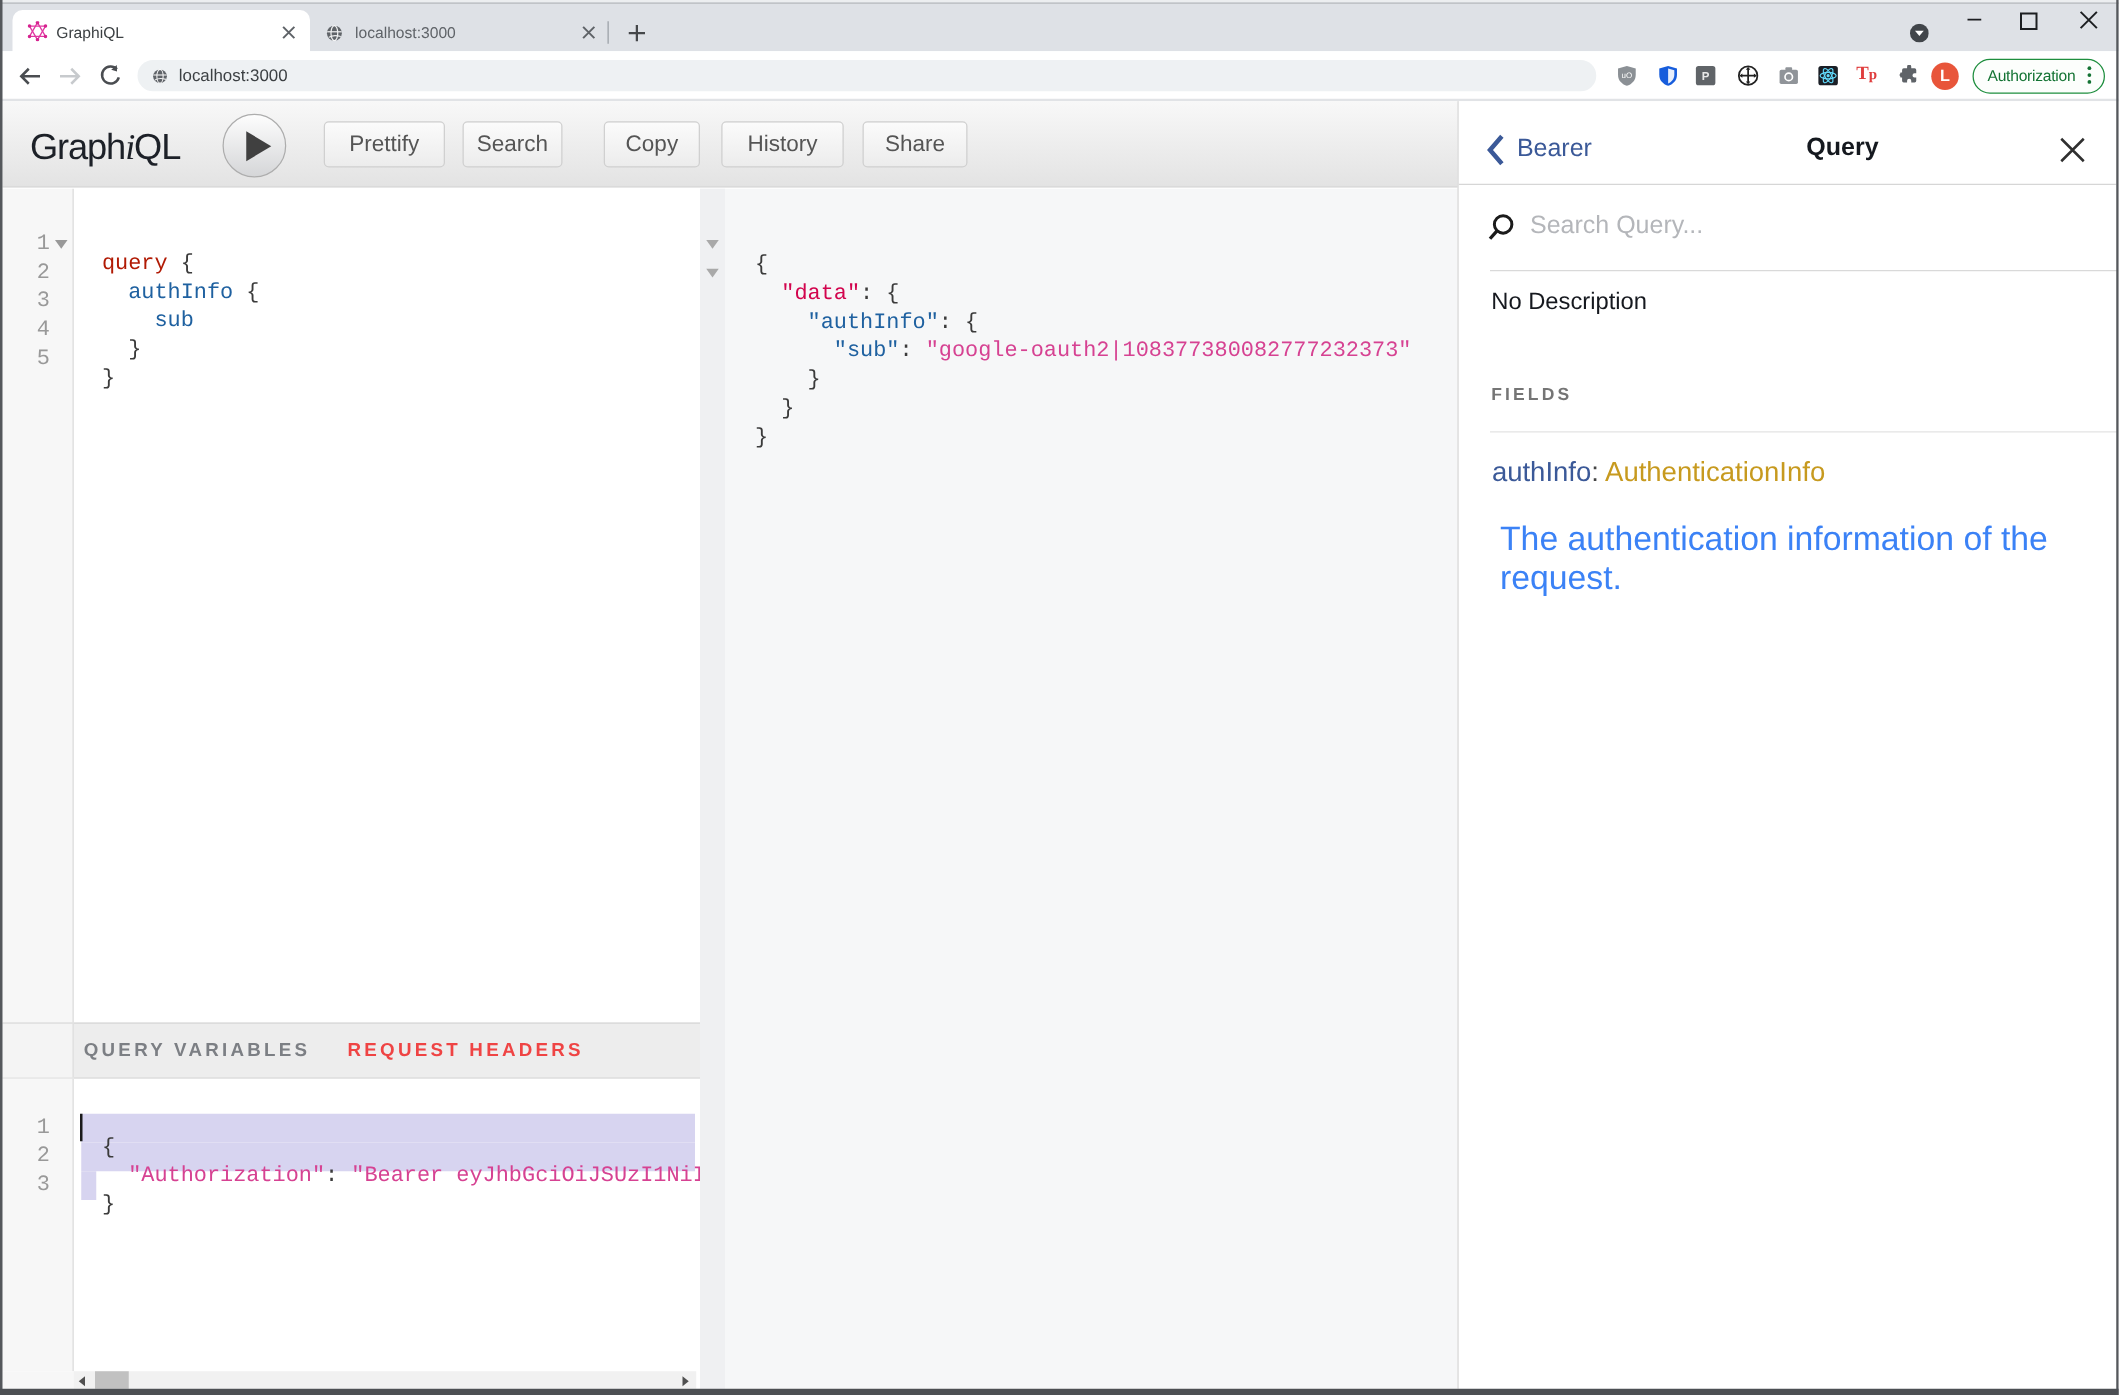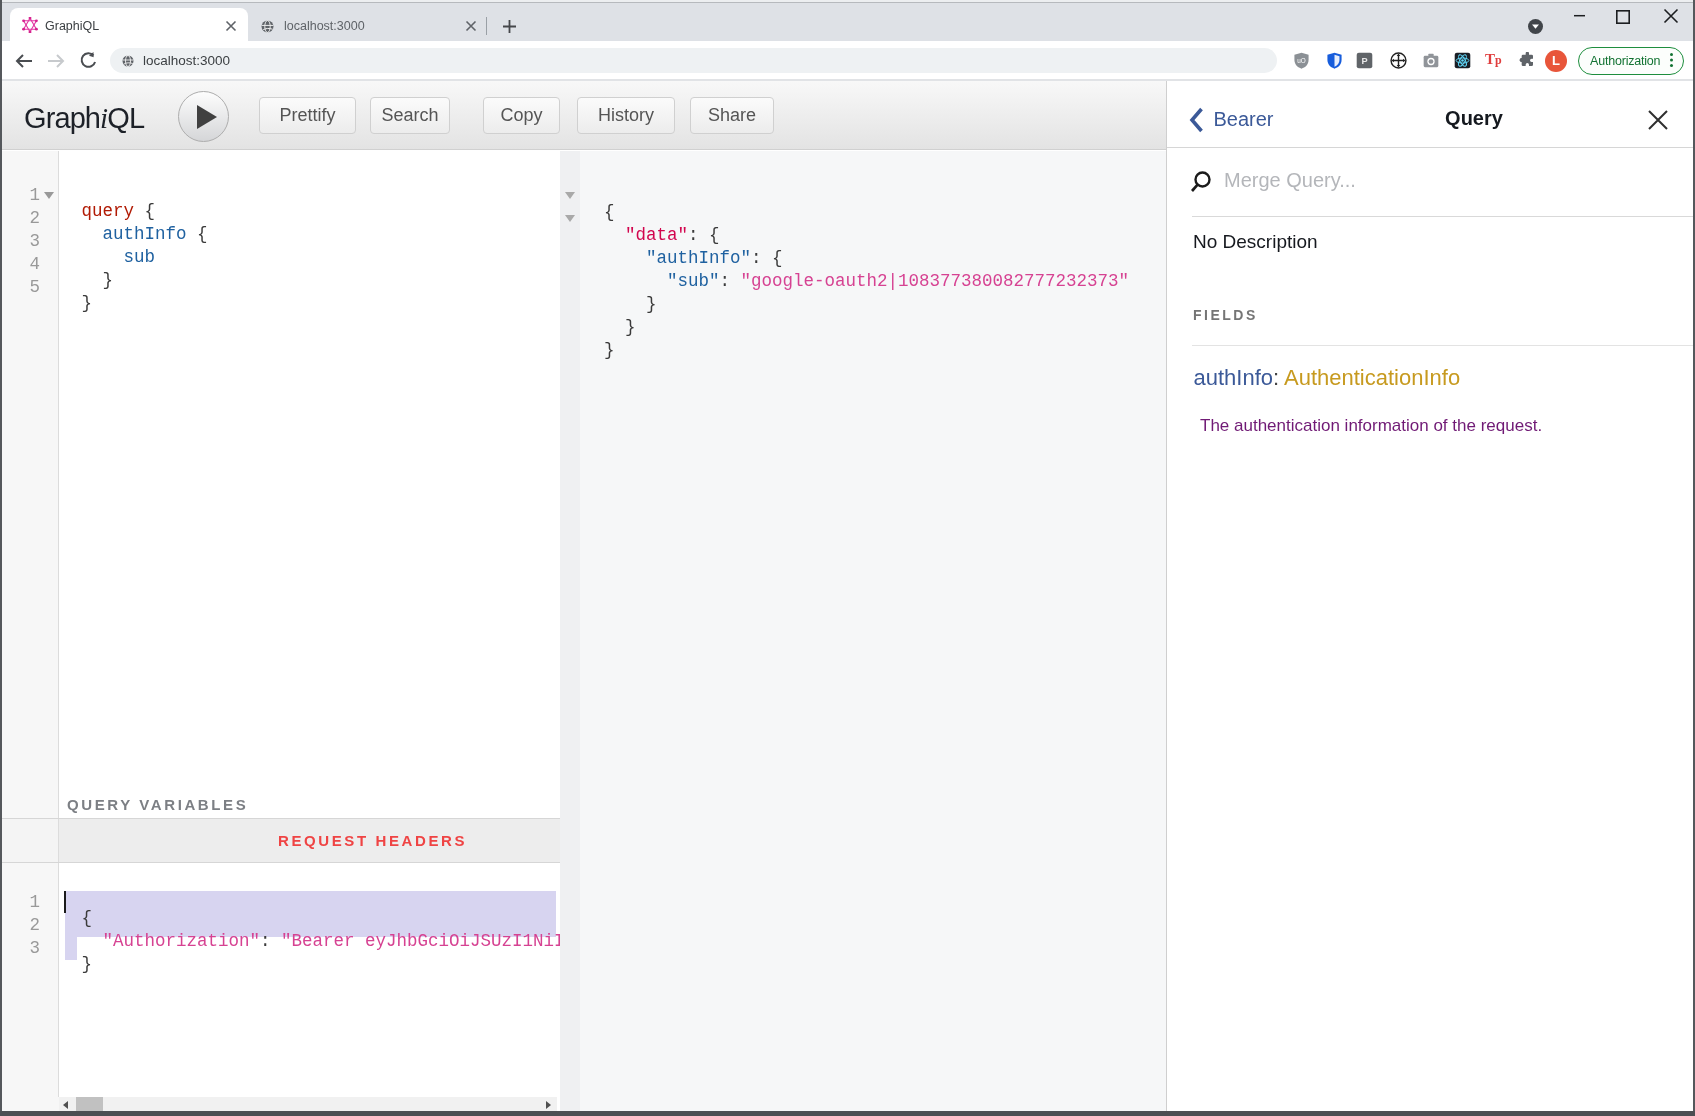--- a/index.html
+++ b/index.html
@@ -154,21 +154,21 @@
 <div class="abs lnum" style="left:2px;top:276px">5</div>
 <div class="abs foldarrow" style="left:44px;top:192px"></div>
 <pre class="code abs" style="left:65.5px;top:184px"><span class="kw">query</span> <span class="pun">{</span></pre>
 <pre class="code abs" style="left:65.5px;top:207px">  <span class="prop">authInfo</span> <span class="pun">{</span></pre>
 <pre class="code abs" style="left:65.5px;top:230px">    <span class="prop">sub</span></pre>
 <pre class="code abs" style="left:65.5px;top:253px">  <span class="pun">}</span></pre>
 <pre class="code abs" style="left:65.5px;top:276px"><span class="pun">}</span></pre>
 
 <div class="abs" style="left:2px;top:817.5px;width:558px;height:45.5px;background:#ededed;border-top:1px solid #d6d6d6;border-bottom:1px solid #d6d6d6;box-sizing:border-box"></div>
 <div class="abs" style="left:2px;top:818.5px;width:55.5px;height:43.5px;background:#f4f4f4;border-right:1px solid #dcdcdc"></div>
-<div class="abs" style="left:67px;top:796px;font-size:15px;font-weight:bold;letter-spacing:2.6px;color:#7c7f84">QUERY VARIABLES</div>
+<div class="abs" style="left:67px;top:832px;font-size:15px;font-weight:bold;letter-spacing:2.6px;color:#7c7f84">QUERY VARIABLES</div>
 <div class="abs" style="left:278px;top:832px;font-size:15px;font-weight:bold;letter-spacing:2.6px;color:#ef4444">REQUEST HEADERS</div>
 
 <div class="abs" style="left:2px;top:863px;width:558px;height:234px;background:#fff"></div>
 <div class="abs" style="left:2px;top:863px;width:55.5px;height:234px;background:#f7f7f7;border-right:1px solid #dcdcdc"></div>
 <div class="abs" style="left:64.5px;top:890.5px;width:491px;height:23px;background:#d7d4f0"></div>
 <div class="abs" style="left:64.5px;top:913.5px;width:491px;height:23px;background:#d7d4f0"></div>
 <div class="abs" style="left:64.5px;top:936.5px;width:12px;height:23px;background:#d7d4f0"></div>
 <div class="abs lnum" style="left:2px;top:891px">1</div>
 <div class="abs lnum" style="left:2px;top:914px">2</div>
 <div class="abs lnum" style="left:2px;top:937px">3</div>
@@ -205,23 +205,23 @@
   </svg>
 <div class="abs" style="left:1213.5px;top:108px;font-size:20px;color:#3B5998">Bearer</div>
 <div class="abs" style="left:1167px;top:107px;width:526px;text-align:center;font-size:20px;font-weight:bold;color:#15191f"><span style="margin-left:88px">Query</span></div>
 <svg class="abs" style="left:1647px;top:109px" width="22" height="22" viewBox="0 0 22 22">
     <path d="M2 2 L20 20 M20 2 L2 20" stroke="#2f2f2f" stroke-width="2"></path>
   </svg>
 <svg class="abs" style="left:1190px;top:170px" width="24" height="24" viewBox="0 0 24 24">
     <circle cx="12.5" cy="9.5" r="7" stroke="#1b1b1b" stroke-width="2.4" fill="none"></circle>
     <path d="M7.6 14.7 L2 21" stroke="#1b1b1b" stroke-width="2.7"></path>
   </svg>
-<div class="abs" style="left:1224px;top:169px;font-size:20px;color:#b4b6ba">Merge Query...</div>
+<div class="abs" style="left:1224px;top:169px;font-size:20px;color:#b4b6ba">Search Query...</div>
 <div class="abs" style="left:1192px;top:216px;width:502px;height:1px;background:#d9d9d9"></div>
 <div class="abs" style="left:1193px;top:231px;font-size:19px;color:#16191f">No Description</div>
 <div class="abs" style="left:1193px;top:307px;font-size:14px;font-weight:bold;letter-spacing:2.5px;color:#757575">FIELDS</div>
 <div class="abs" style="left:1192px;top:344.5px;width:502px;height:1px;background:#e3e3e3"></div>
 <div class="abs" style="left:1193.5px;top:365px;font-size:22px"><span style="color:#3B5998">authInfo</span><span style="color:#444">: </span><span style="color:#C79A1F">AuthenticationInfo</span></div>
-<div class="abs" style="left:1200px;top:416px;font-size:17px;color:#701a75">The authentication information of the request.</div>
+<div class="abs" style="left:1200px;top:416px;font-size:27px;color:#3b82f6">The authentication information of the request.</div>
 
 <div class="abs" style="left:0;top:0;width:2px;height:1116px;background:#55585c"></div>
 <div class="abs" style="left:1693px;top:0;width:2px;height:1116px;background:#55585c"></div>
 <div class="abs" style="left:0;top:1111px;width:1695px;height:5px;background:#4c4f53"></div>
 
 </body></html>

